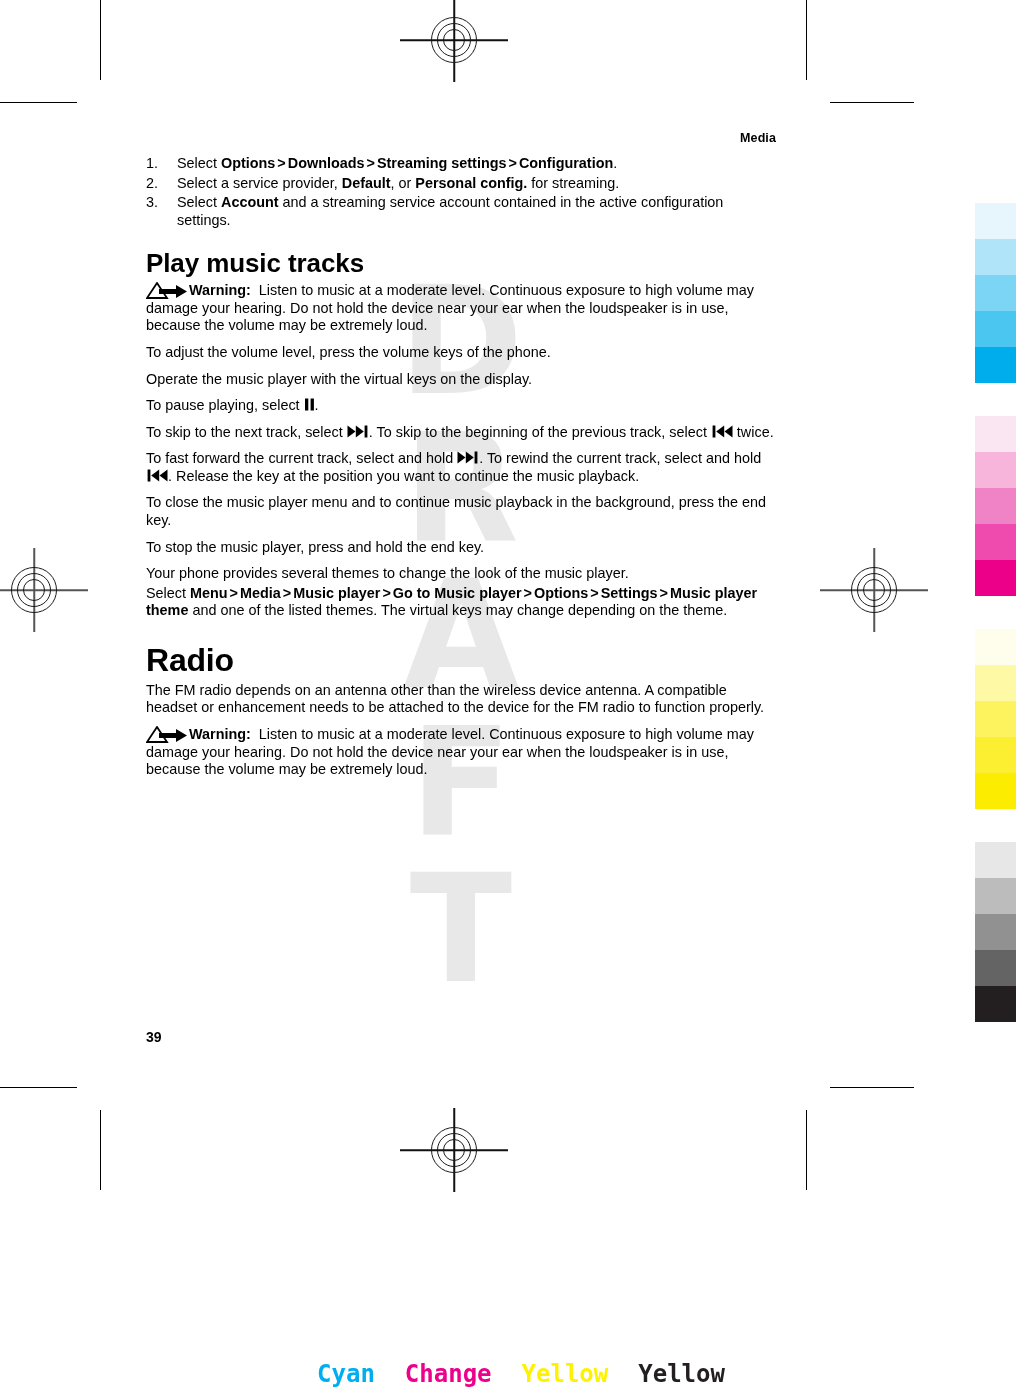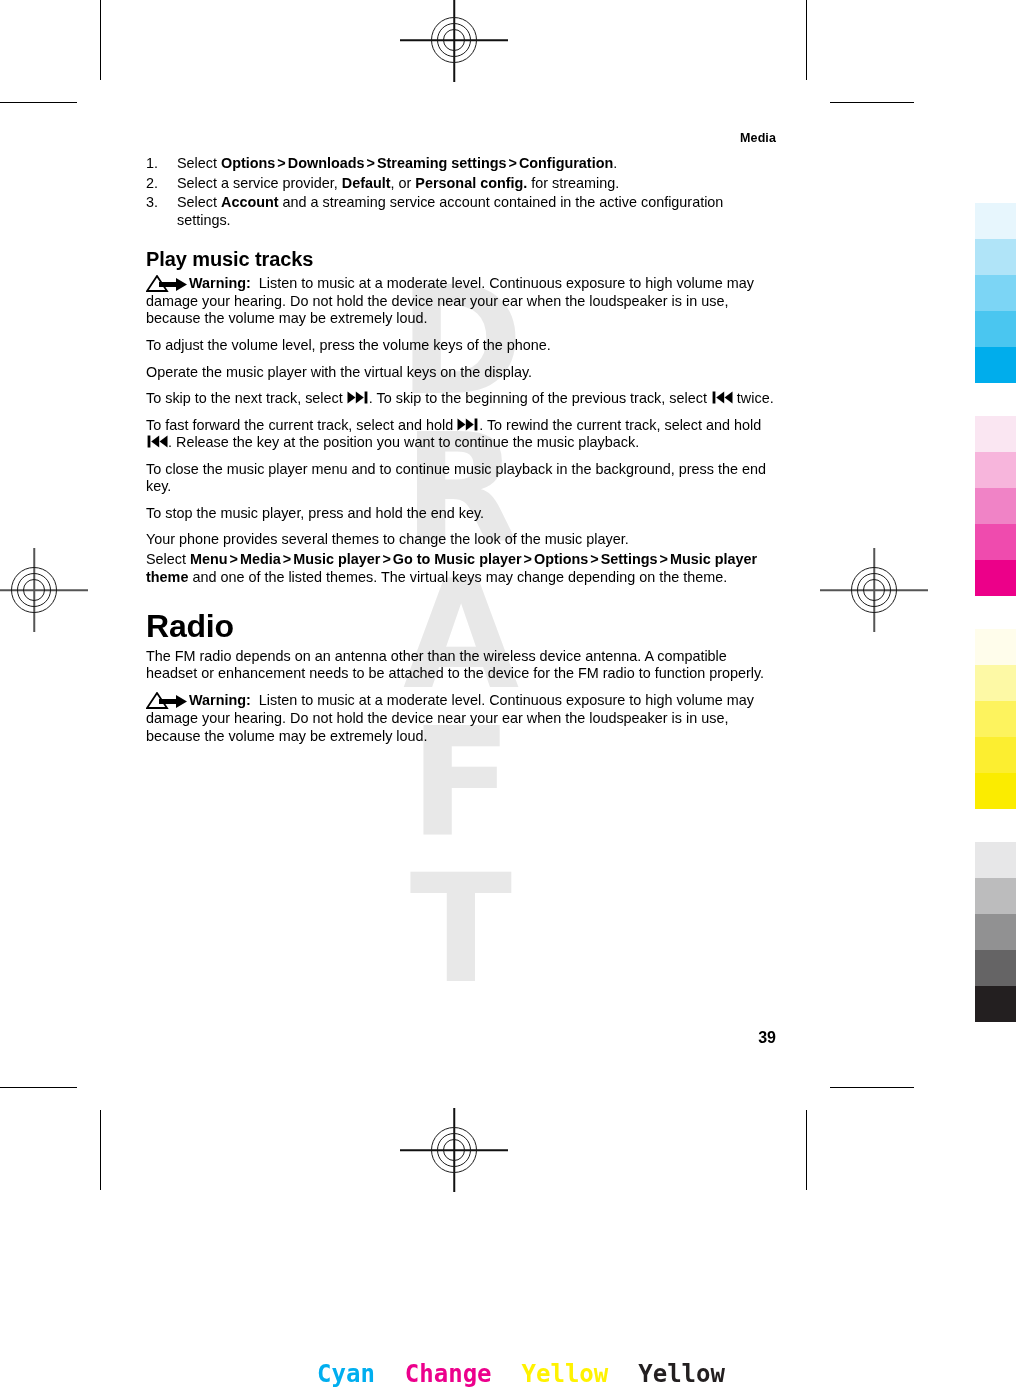--- a/index.html
+++ b/index.html
@@ -82,21 +82,21 @@
     margin-bottom: 2px;
     line-height: 1.22;
   }
   ol.steps li .num {
     position: absolute;
     left: 0;
     top: 0;
   }
 
   h2.sec {
-    font-size: 20px;
+    font-size: 26px;
     font-weight: bold;
     margin: 19px 0 3px 0;
     letter-spacing: -0.1px;
   }
   h2.big {
     font-size: 32px;
     font-weight: bold;
     margin: 22px 0 2px 0;
     letter-spacing: -0.2px;
   }
@@ -135,22 +135,21 @@
     user-select: none;
   }
   .content, .running-head { position: absolute; z-index: 2; }
 
   
   .page-num {
     position: absolute;
     left: 146px;
     top: 1029px;
     width: 630px;
-    text-align: right;
-    font-size: 16px;
+    font-size: 14px;
     font-weight: bold;
   }
 
   
   .cmyk-label {
     position: absolute;
     left: 0;
     top: 1360px;
     width: 1016px;
     text-align: center;
@@ -260,20 +259,26 @@
         <path d="M13 7 L30 7 L30 3 L41 9.5 L30 16 L30 12 L13 12 Z" fill="#000"></path>
       </svg>
     </span><b>Warning:</b>&nbsp;&nbsp;<span>Listen to music at a moderate level. Continuous exposure to high volume may damage your hearing. Do not hold the device near your ear when the loudspeaker is in use, because the volume may be extremely loud.</span>
   </p>
 
   <p class="para">To adjust the volume level, press the volume keys of the phone.</p>
 
   <p class="para">Operate the music player with the virtual keys on the display.</p>
 
 
+  <p class="para">
+    <span>To pause playing, select </span><span class="ic"><svg width="11" height="13" viewBox="0 0 11 13">
+          <rect x="1" y="0.5" width="3.3" height="12" fill="#000"></rect>
+          <rect x="6.6" y="0.5" width="3.3" height="12" fill="#000"></rect>
+        </svg></span><span>.</span>
+  </p>
 
   <p class="para">
     <span>To skip to the next track, select </span><span class="ic"><svg width="22" height="13" viewBox="0 0 22 13">
           <path d="M0.5 0.5 L8.5 6.5 L0.5 12.5 Z" fill="#000"></path>
           <path d="M8.8 0.5 L16.8 6.5 L8.8 12.5 Z" fill="#000"></path>
           <rect x="17.6" y="0.5" width="2.8" height="12" fill="#000"></rect>
         </svg></span><span>. To skip to the beginning of the previous track, select </span><span class="ic"><svg width="22" height="13" viewBox="0 0 22 13">
           <rect x="1.6" y="0.5" width="2.8" height="12" fill="#000"></rect>
           <path d="M13.2 0.5 L5.2 6.5 L13.2 12.5 Z" fill="#000"></path>
           <path d="M21.5 0.5 L13.5 6.5 L21.5 12.5 Z" fill="#000"></path>

